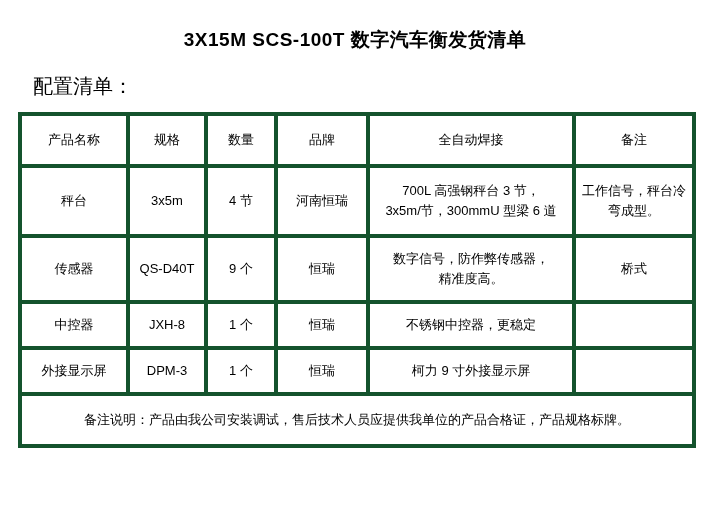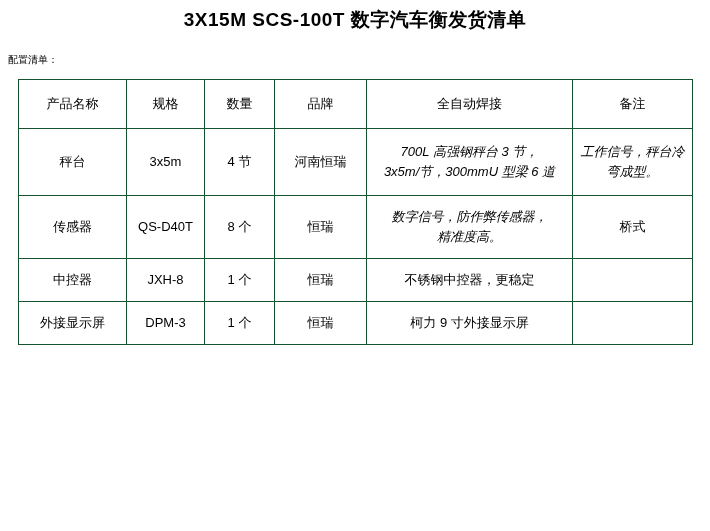--- a/index.html
+++ b/index.html
@@ -18,39 +18,40 @@
     position: relative;
     width: 710px;
     height: 531px;
     box-sizing: border-box;
   }
   .doc-title {
     text-align: center;
     font-size: 19px;
     font-weight: bold;
     letter-spacing: 0.5px;
-    padding-top: 7px;
+    padding-top: 27px;
     padding-bottom: 2px;
   }
   .subtitle {
-    font-size: 10px;
-    padding-left: 8px;
+    font-size: 20px;
+    padding-left: 16px;
     padding-top: 18px;
     padding-bottom: 12px;
+    margin-left: 17px;
   }
   .table-wrap {
     padding: 0 18px;
   }
   table.spec {
     width: 674px;
     border-collapse: collapse;
     table-layout: fixed;
   }
   table.spec td, table.spec th {
-    border: 1px solid #14532d;
+    border: 4px solid #14532d;
     text-align: center;
     vertical-align: middle;
     font-size: 13px;
     font-weight: normal;
     padding: 4px 2px;
     line-height: 1.55;
   }
   table.spec thead td {
     height: 40px;
   }
@@ -60,21 +61,20 @@
   .col-brand{ width: 92px; }
   .col-tech { width: 206px; }
   .col-note { width: 120px; }
 
   .row-tall td { height: 58px; }
   .row-mid td  { height: 54px; }
   .row-short td { height: 34px; }
 
   .cell-multiline {
     white-space: pre-line;
-    font-style: italic;
   }
   .footer-row td {
     text-align: left;
     padding-left: 10px;
     height: 40px;
     font-size: 13px;
   }
 </style>
 </head>
 <body>
@@ -111,21 +111,21 @@
           <td>3x5m</td>
           <td>4 节</td>
           <td>河南恒瑞</td>
           <td class="cell-multiline">700L 高强钢秤台 3 节，
 3x5m/节，300mmU 型梁 6 道</td>
           <td class="cell-multiline">工作信号，秤台冷弯成型。</td>
         </tr>
         <tr class="row-mid">
           <td>传感器</td>
           <td>QS-D40T</td>
-          <td>8 个</td>
+          <td>9 个</td>
           <td>恒瑞</td>
           <td class="cell-multiline">数字信号，防作弊传感器，
 精准度高。</td>
           <td>桥式</td>
         </tr>
         <tr class="row-short">
           <td>中控器</td>
           <td>JXH-8</td>
           <td>1 个</td>
           <td>恒瑞</td>
@@ -133,17 +133,20 @@
           <td></td>
         </tr>
         <tr class="row-short">
           <td>外接显示屏</td>
           <td>DPM-3</td>
           <td>1 个</td>
           <td>恒瑞</td>
           <td>柯力 9 寸外接显示屏</td>
           <td></td>
         </tr>
+        <tr class="footer-row">
+          <td colspan="6">备注说明：产品由我公司安装调试，售后技术人员应提供我单位的产品合格证，产品规格标牌。</td>
+        </tr>
       </tbody>
     </table>
   </div>
 
 </div>
 
 </body></html>

